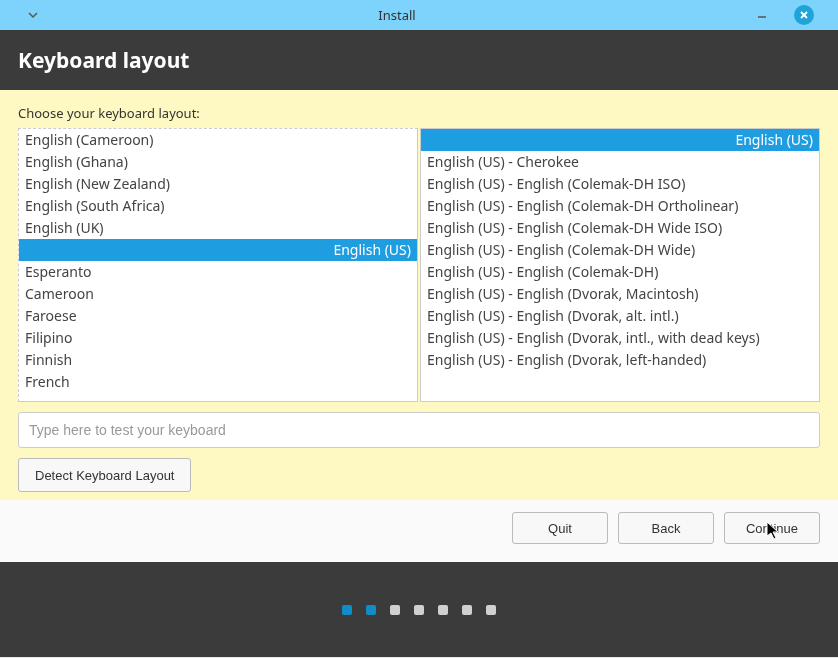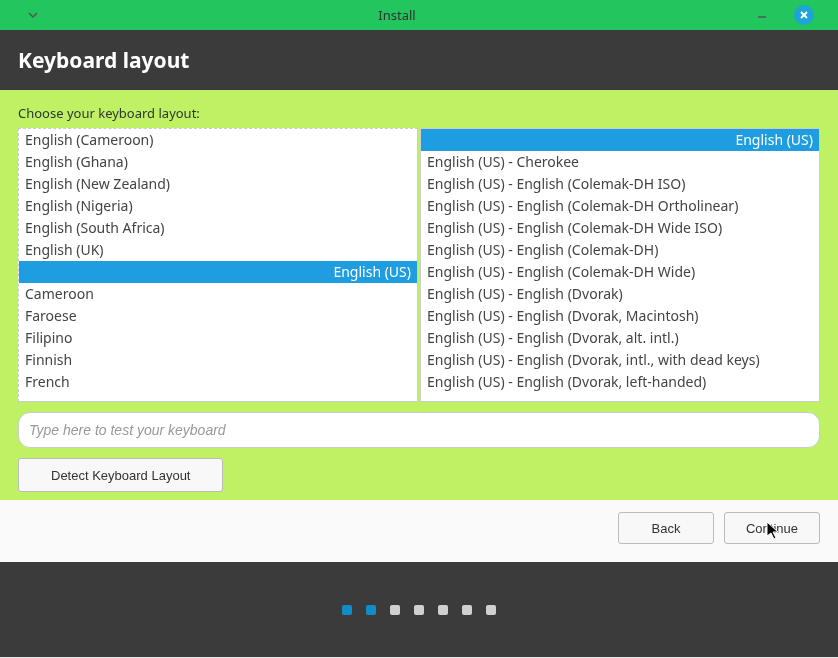--- a/index.html
+++ b/index.html
@@ -1,20 +1,20 @@
 <!DOCTYPE html>
 <html><head>
   <meta charset="utf-8">
   <style>
     * { box-sizing: border-box; margin: 0; padding: 0; }
     html, body { width: 838px; height: 658px; overflow: hidden; font-family: "Noto Sans", "Ubuntu", sans-serif; font-size: 14px; background: #e8e8e8; color: #333; }
 
     .titlebar {
       height: 30px;
-      background: #22c55e;
+      background: #7dd3fc;
       display: flex;
       align-items: center;
       padding: 0 24px;
       gap: 22px;
     }
     .titlebar .title {
       flex: 1;
       text-align: center;
       font-size: 13px;
       color: #333;
@@ -48,21 +48,21 @@
       color: #fff;
       height: 60px;
       display: flex;
       align-items: center;
       padding: 0 18px;
       font-size: 21px;
       font-weight: 700;
     }
 
     .content {
-      background: #bef264;
+      background: #fef9c3;
       padding: 14px 18px 8px 18px;
     }
     .prompt {
       font-size: 13px;
       color: #333;
       margin-bottom: 6px;
     }
     .lists {
       display: flex;
       gap: 2px;
@@ -94,36 +94,35 @@
       background: #1e9de0;
       color: #fff;
       text-align: right;
     }
 
     .test-input {
       width: 100%;
       height: 36px;
       margin-top: 10px;
       border: 1px solid #ccc;
-      border-radius: 12px;
+      border-radius: 3px;
       padding: 0 10px;
       font-size: 14px;
       background: #fff;
       color: #555;
-      font-style: italic;
     }
     .test-input::placeholder { color: #999; }
 
     .detect-btn {
       margin-top: 10px;
       height: 34px;
       border: 1px solid #bbb;
       background: #f8f8f8;
       border-radius: 3px;
-      padding: 0 32px;
+      padding: 0 16px;
       font-size: 13px;
       color: #333;
       cursor: pointer;
     }
 
     .nav-row {
       background: #fafafa;
       display: flex;
       justify-content: flex-end;
       gap: 10px;
@@ -194,50 +193,50 @@
   <span>Keyboard layout</span>
 </div>
 
 <div class="content">
   <div class="prompt">Choose your keyboard layout:</div>
   <div class="lists">
     <div class="listbox" id="left-list">
         <div class="list-item">English (Cameroon)</div>
         <div class="list-item">English (Ghana)</div>
         <div class="list-item">English (New Zealand)</div>
-        <div class="list-item">English (Nigeria)</div>
         <div class="list-item">English (South Africa)</div>
         <div class="list-item">English (UK)</div>
         <div class="list-item selected">English (US)</div>
+        <div class="list-item">Esperanto</div>
         <div class="list-item">Cameroon</div>
         <div class="list-item">Faroese</div>
         <div class="list-item">Filipino</div>
         <div class="list-item">Finnish</div>
         <div class="list-item">French</div>
       </div>
     <div class="listbox" id="right-list">
         <div class="list-item selected">English (US)</div>
         <div class="list-item">English (US) - Cherokee</div>
         <div class="list-item">English (US) - English (Colemak-DH ISO)</div>
         <div class="list-item">English (US) - English (Colemak-DH Ortholinear)</div>
         <div class="list-item">English (US) - English (Colemak-DH Wide ISO)</div>
+        <div class="list-item">English (US) - English (Colemak-DH Wide)</div>
         <div class="list-item">English (US) - English (Colemak-DH)</div>
-        <div class="list-item">English (US) - English (Colemak-DH Wide)</div>
-        <div class="list-item">English (US) - English (Dvorak)</div>
         <div class="list-item">English (US) - English (Dvorak, Macintosh)</div>
         <div class="list-item">English (US) - English (Dvorak, alt. intl.)</div>
         <div class="list-item">English (US) - English (Dvorak, intl., with dead keys)</div>
         <div class="list-item">English (US) - English (Dvorak, left-handed)</div>
       </div>
   </div>
   <input class="test-input" type="text" placeholder="Type here to test your keyboard" style="">
   <button class="detect-btn">Detect Keyboard Layout</button>
 </div>
 
 <div class="nav-row">
+  <button class="nav-btn">Quit</button>
   <button class="nav-btn">Back</button>
   <button class="nav-btn" id="continue-btn">Continue</button>
 </div>
 
 <div class="footer" id="footer-steps">
     <div class="step-dot active"></div>
     <div class="step-dot active"></div>
     <div class="step-dot"></div>
     <div class="step-dot"></div>
     <div class="step-dot"></div>

